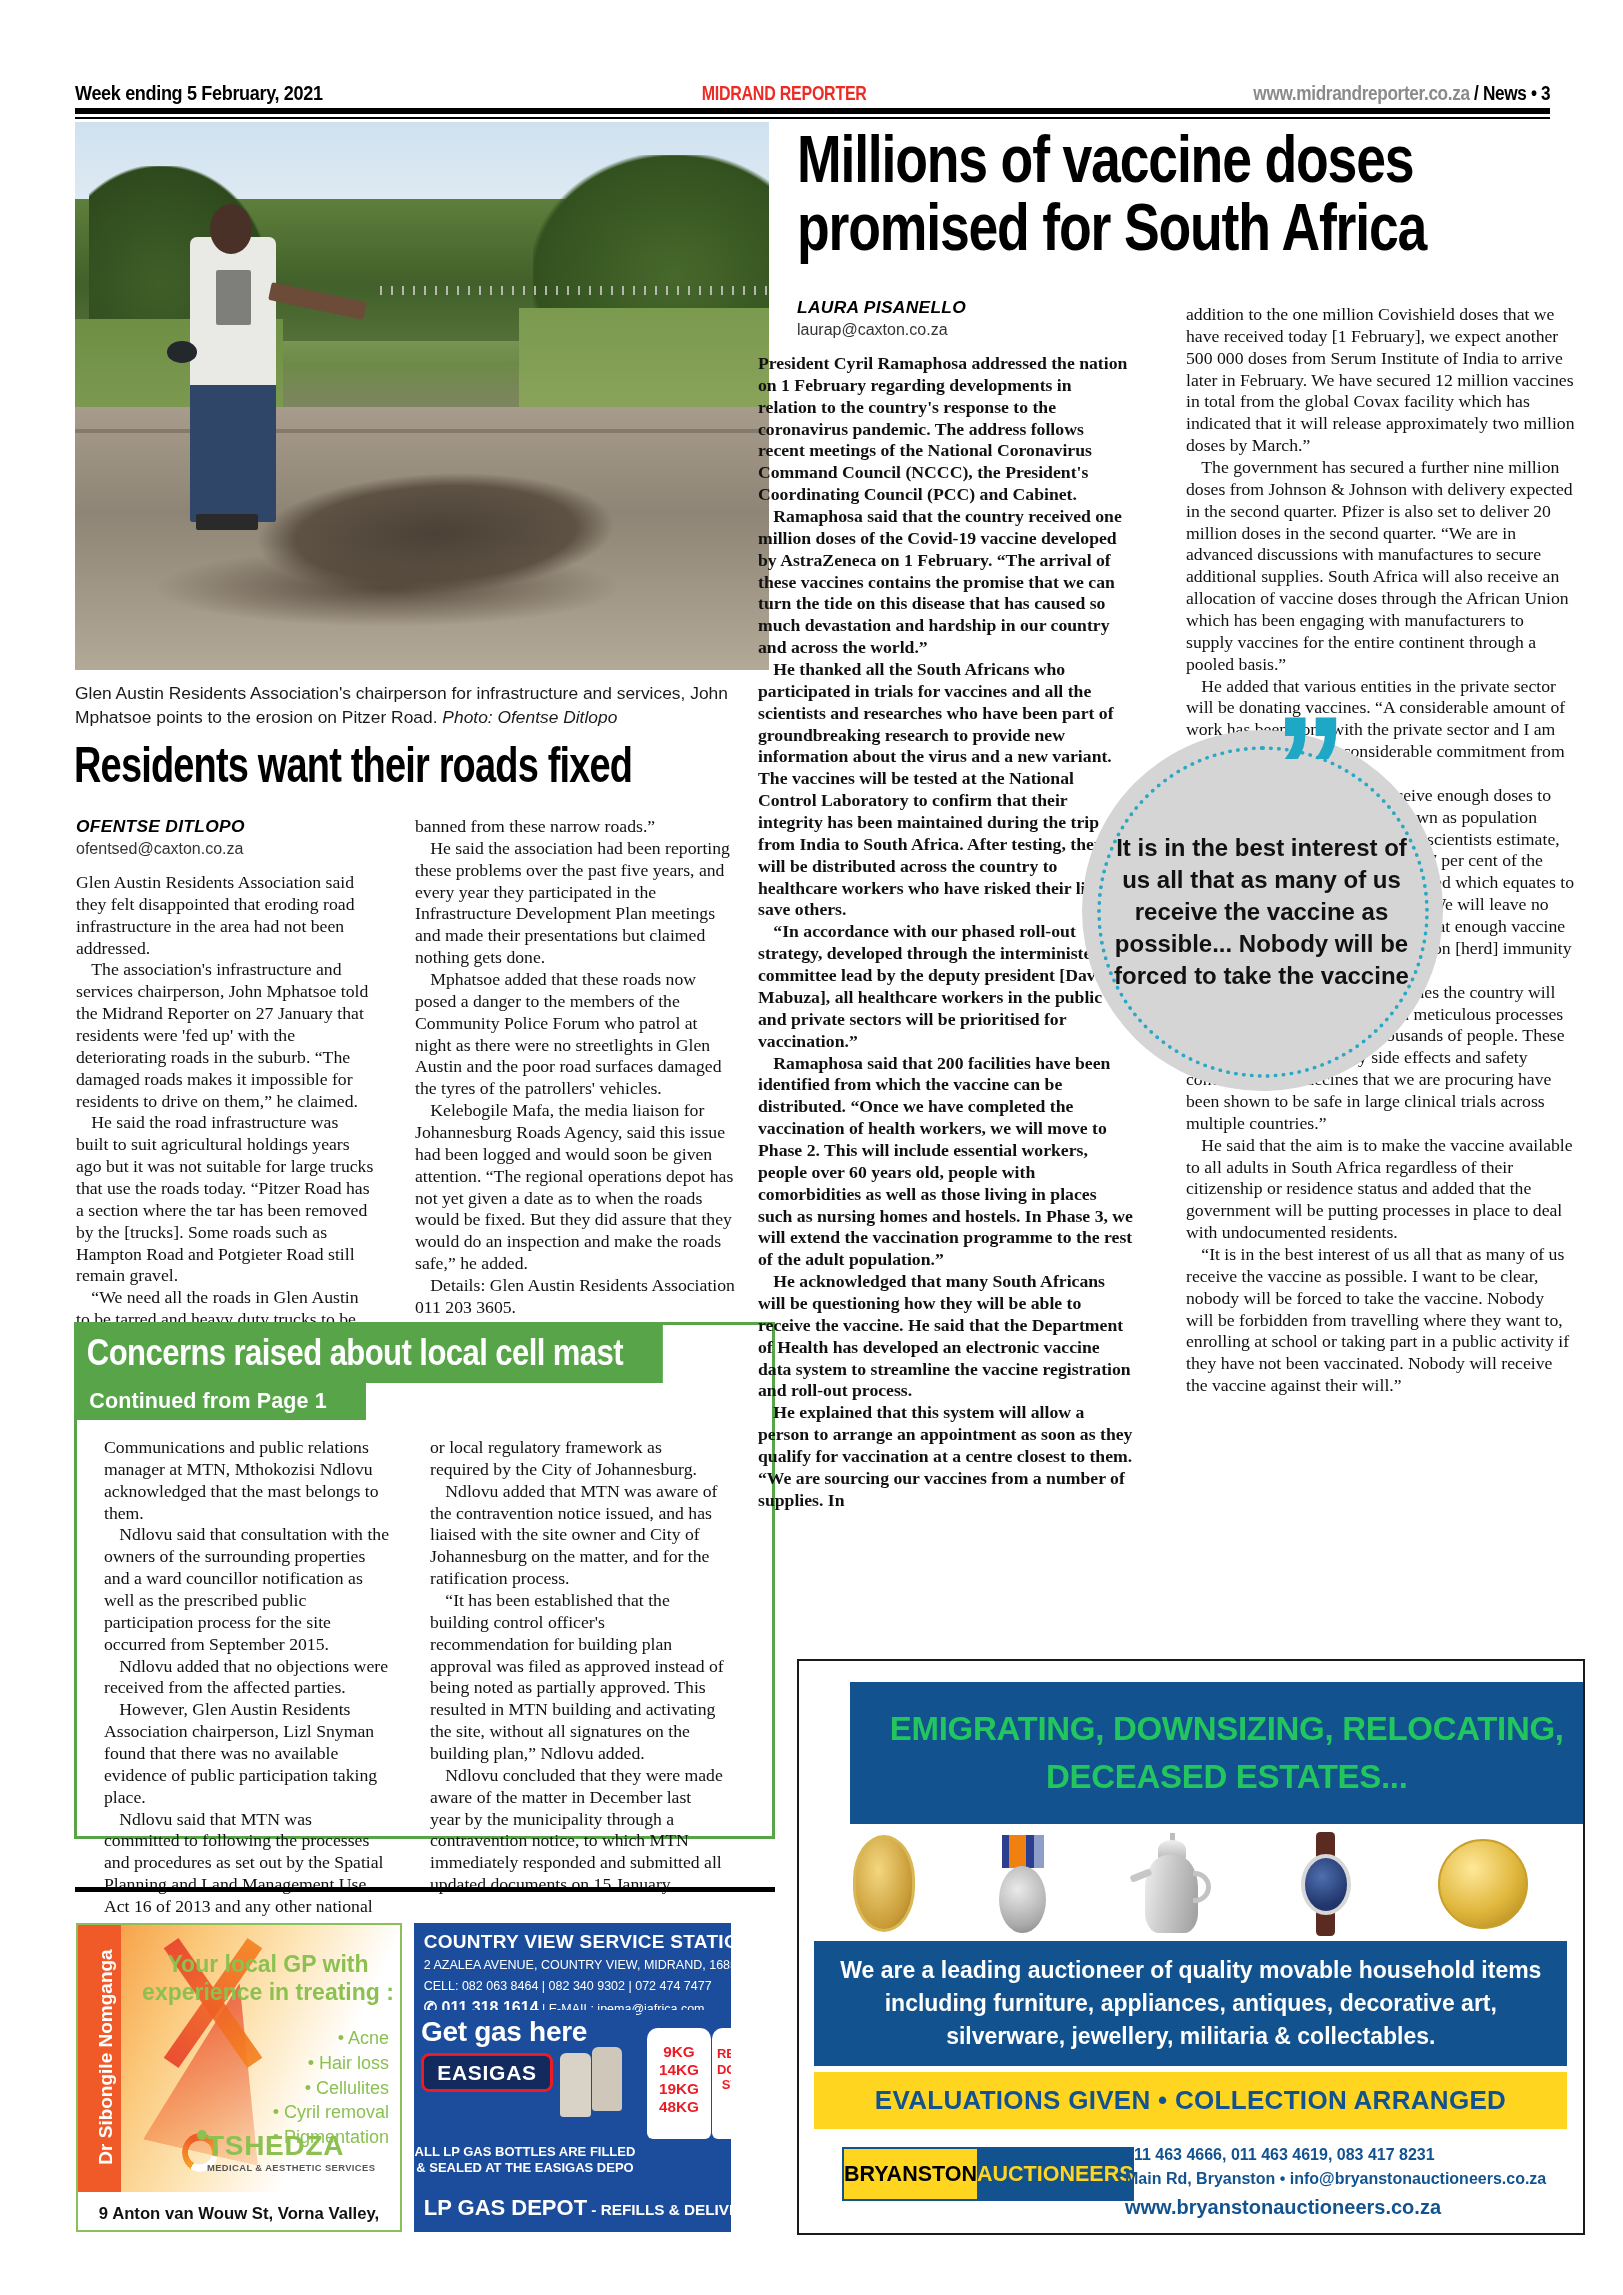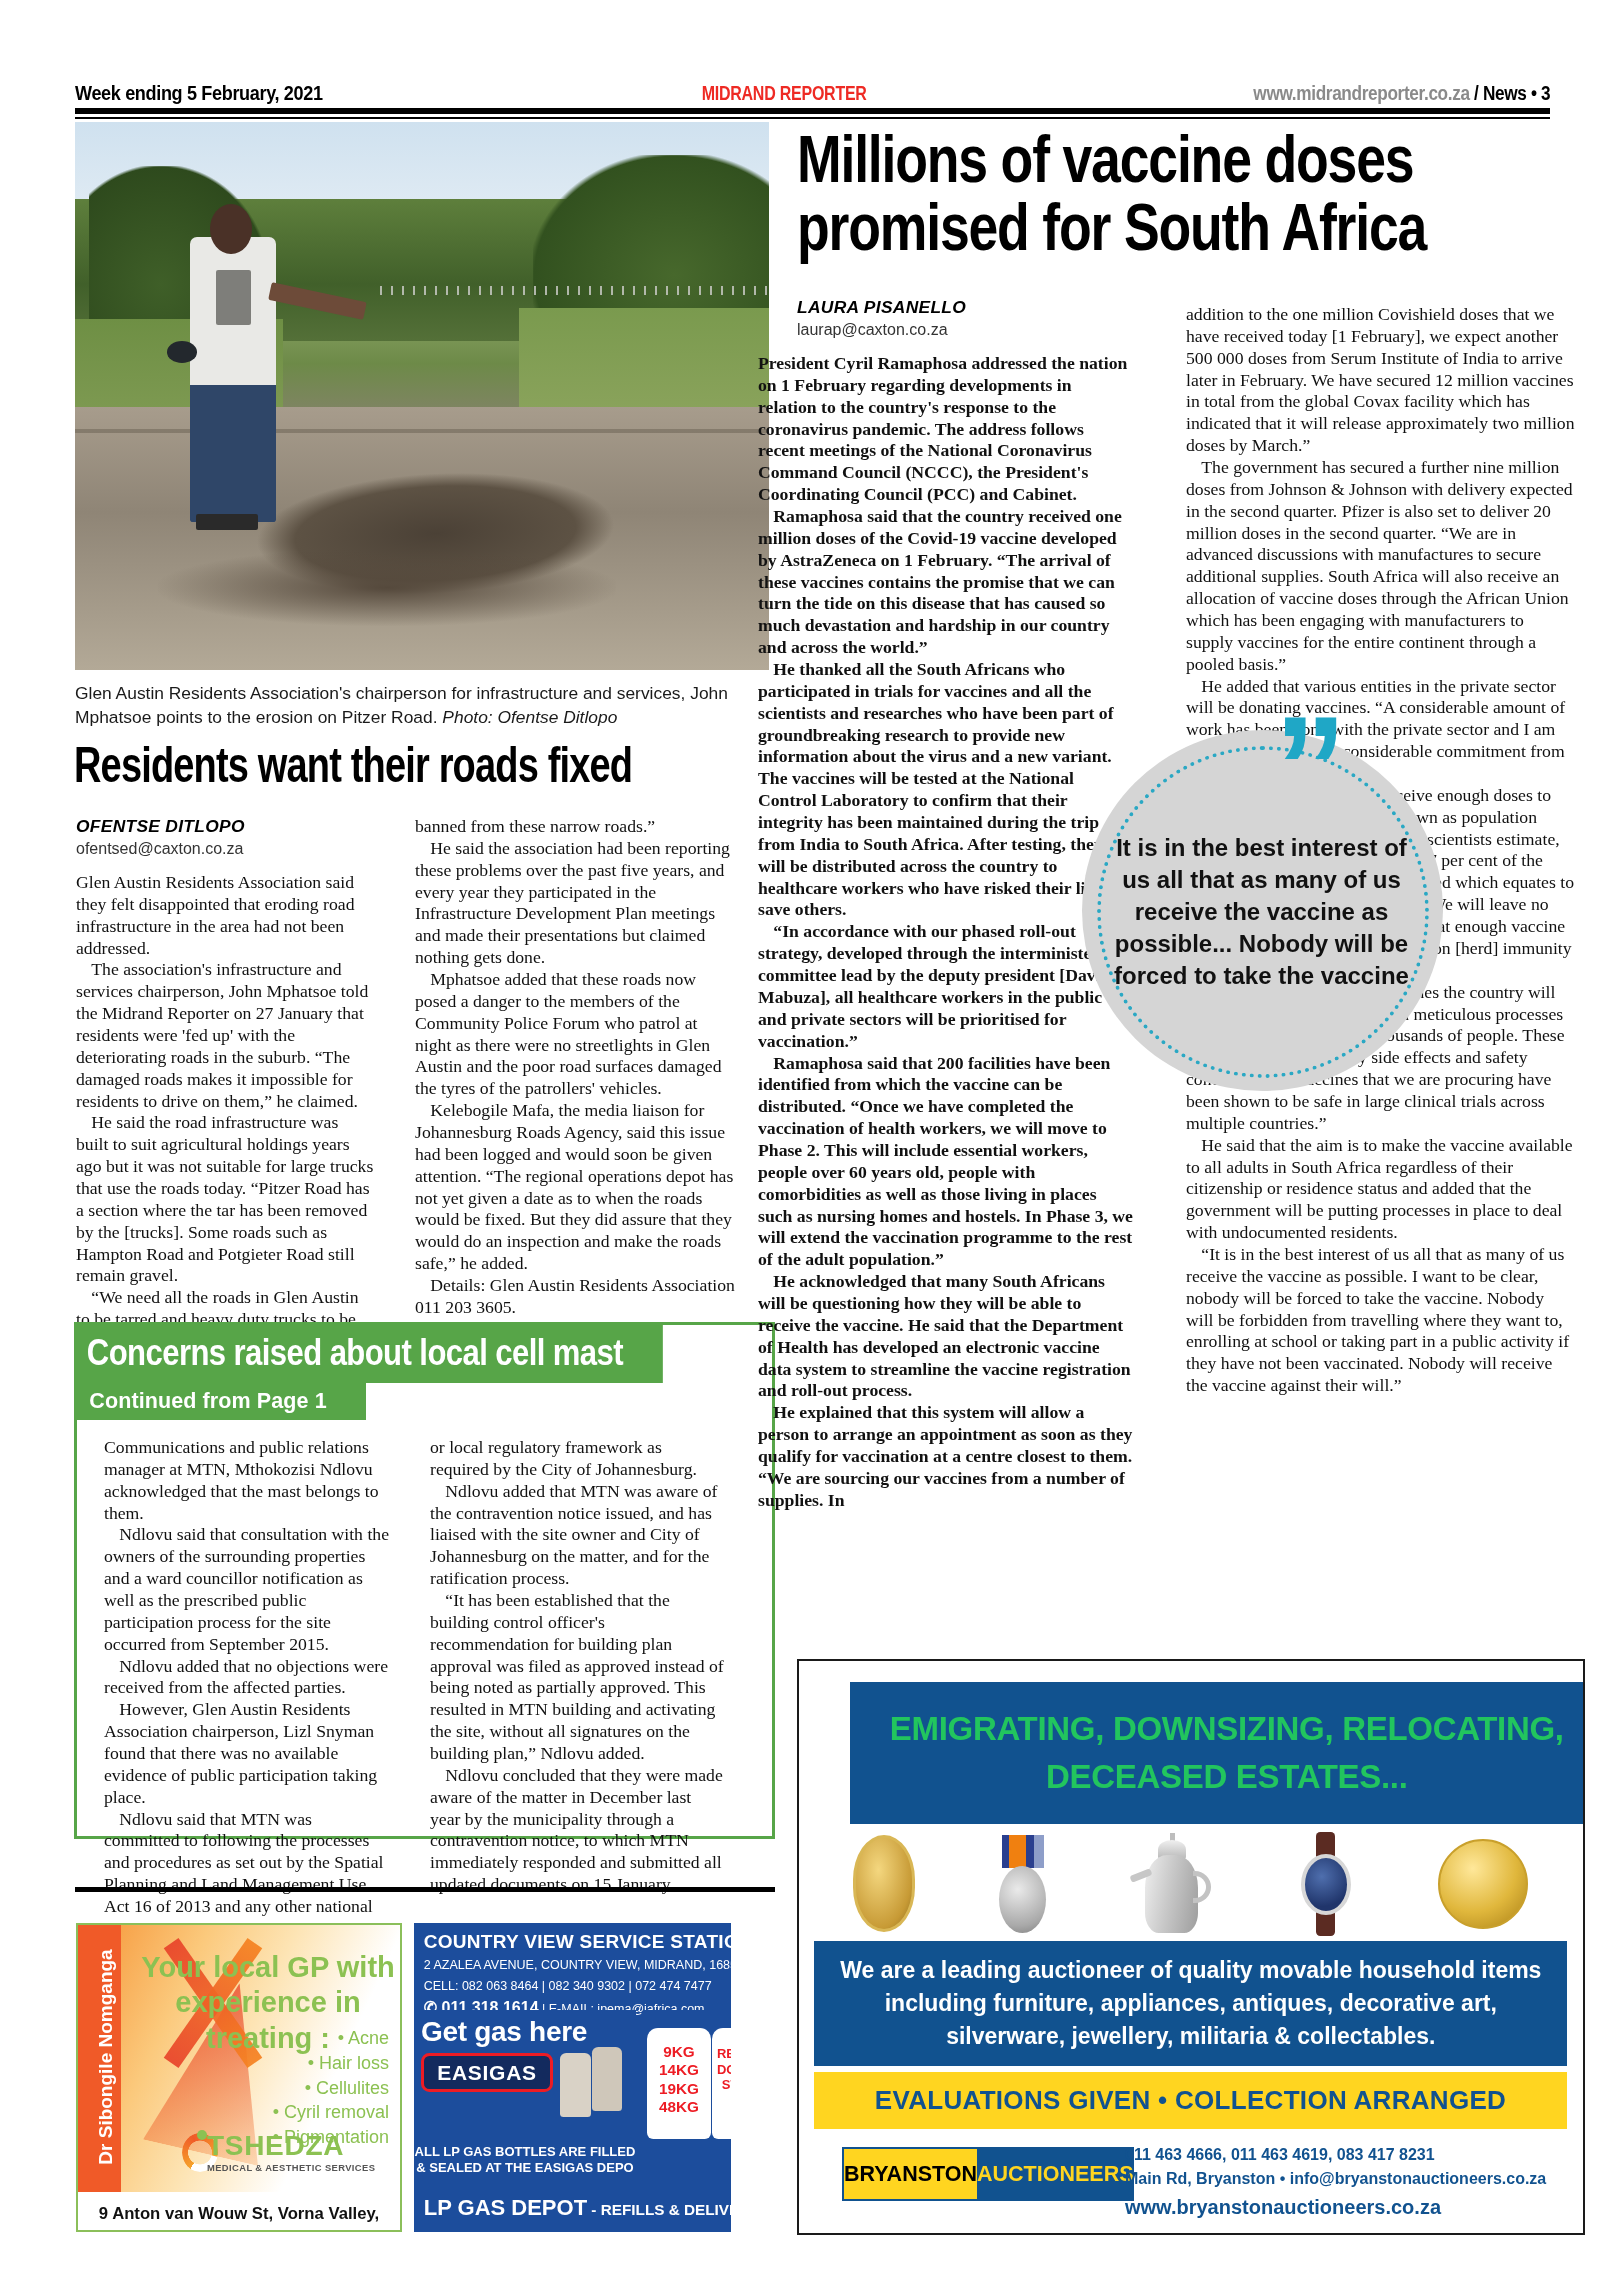--- a/index.html
+++ b/index.html
@@ -242,21 +242,21 @@
   .gp-x1 { position:absolute; left:62px; top:69px; width:146px; height:18px;
     background: linear-gradient(90deg,#e8432a,#f58220); transform: rotate(55deg); opacity:.92;}
   .gp-x2 { position:absolute; left:62px; top:69px; width:146px; height:18px;
     background: linear-gradient(90deg,#e8432a,#f58220); transform: rotate(-55deg); opacity:.92;}
   .gp-x3 { position:absolute; left:83px; top:56px; width:118px; height:174px;
     background: linear-gradient(150deg, rgba(232,67,42,.85), rgba(245,130,32,.25));
     clip-path: polygon(50% 0, 100% 100%, 0 100%); transform: rotate(13deg);}
   .gp-title {
     position: absolute; left: 61px; top: 25px; width: 258px;
     font-family: "Liberation Sans", sans-serif;
-    font-weight: 700; font-size: 29px; line-height: 1.22; color: #8cc152;
+    font-weight: 700; font-size: 23px; line-height: 1.22; color: #8cc152;
     text-align: center;
   }
   .gp-list {
     position: absolute; right: 11px; top: 101px; width: 160px;
     font-family: "Liberation Sans", sans-serif;
     font-size: 18px; line-height: 1.38; color: #8cc152; text-align: right;
   }
   .gp-logo {
     position: absolute; left: 129px; top: 205px; width: 187px;
     font-family: "Liberation Sans", sans-serif; text-align: left;

